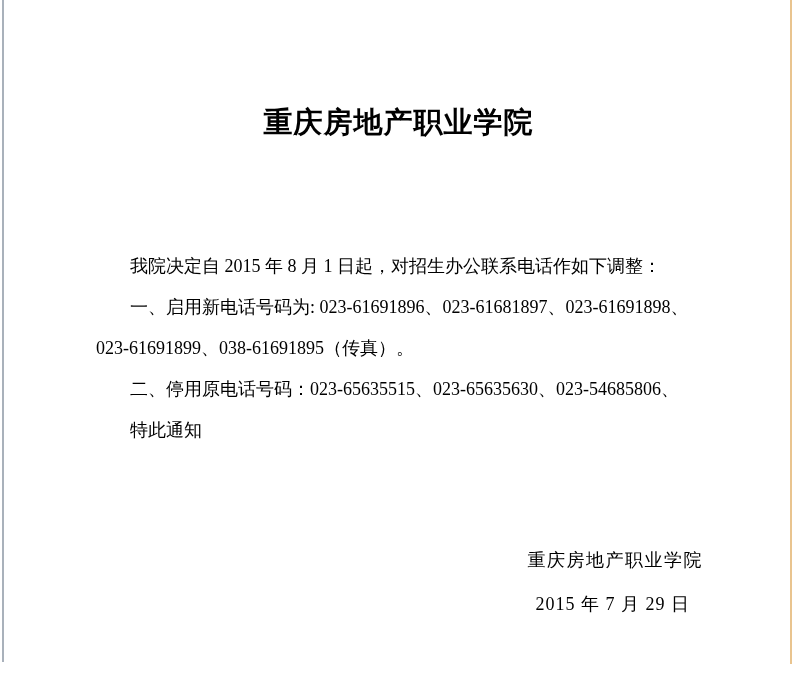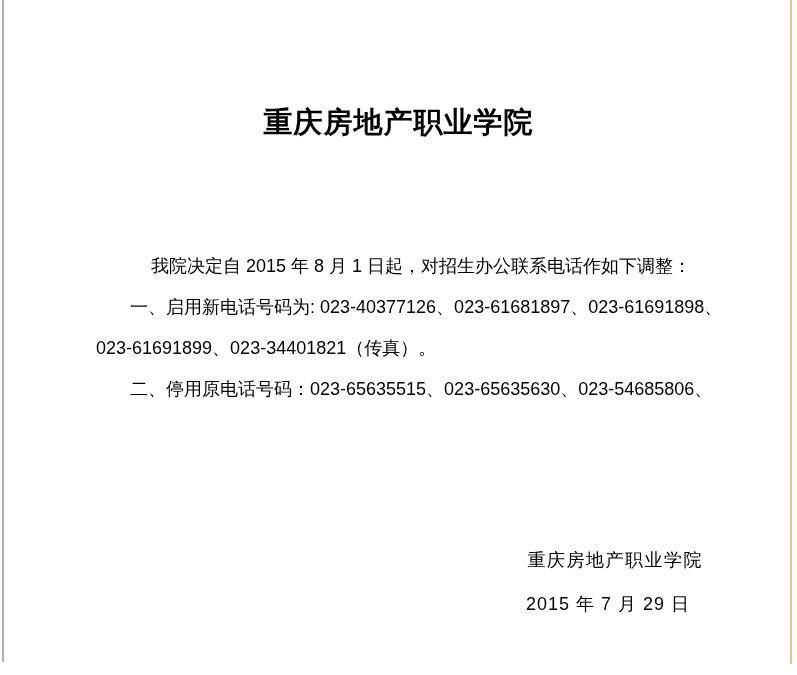--- a/index.html
+++ b/index.html
@@ -2,21 +2,21 @@
 <html><head>
 <meta charset="utf-8">
 <style>
   html, body { margin: 0; padding: 0; background: #ffffff; }
   .page {
     position: relative;
     width: 797px;
     height: 675px;
     background: #ffffff;
     overflow: hidden;
-    font-family: Liberation Sans, sans-serif;
+    font-family: Liberation Serif, serif;
     color: #000000;
   }
   .edge-left {
     position: absolute;
     left: 2px; top: 0;
     width: 2px; height: 662px;
     background: #a9b1bb;
   }
   .edge-right {
     position: absolute;
@@ -36,21 +36,21 @@
   }
   .doc-body {
     position: absolute;
     top: 246px; left: 96px;
     width: 616px;
     font-size: 18px;
     line-height: 41px;
     white-space: nowrap;
   }
   .body-line { display: block; }
-  .body-line.indent { padding-left: 34px; text-align: center; }
+  .body-line.indent { padding-left: 34px; }
   .sig-name {
     position: absolute;
     top: 548px; right: 94px;
     font-size: 18px;
     letter-spacing: 1.5px;
     white-space: nowrap;
   }
   .sig-date {
     position: absolute;
     top: 592px; right: 107px;
@@ -67,21 +67,22 @@
 
   <div class="edge-left"></div>
   <div class="edge-right"></div>
 
   <div class="doc-title">
     <div>重庆房地产职业学院</div>
   </div>
 
   <div class="doc-body">
     <span class="body-line indent">我院决定自 2015 年 8 月 1 日起，对招生办公联系电话作如下调整：</span>
-    <span class="body-line indent">一、启用新电话号码为: 023-40377126、023-61681897、023-61691898、</span>
-    <span class="body-line">023-61691899、023-34401821（传真）。</span>
+    <span class="body-line indent">一、启用新电话号码为: 023-61691896、023-61681897、023-61691898、</span>
+    <span class="body-line">023-61691899、038-61691895（传真）。</span>
     <span class="body-line indent">二、停用原电话号码：023-65635515、023-65635630、023-54685806、</span>
+    <span class="body-line indent">特此通知</span>
   </div>
 
   <div class="sig-name">重庆房地产职业学院</div>
   <div class="sig-date">2015 年 7 月 29 日</div>
 
 </div>
 
 </body></html>

